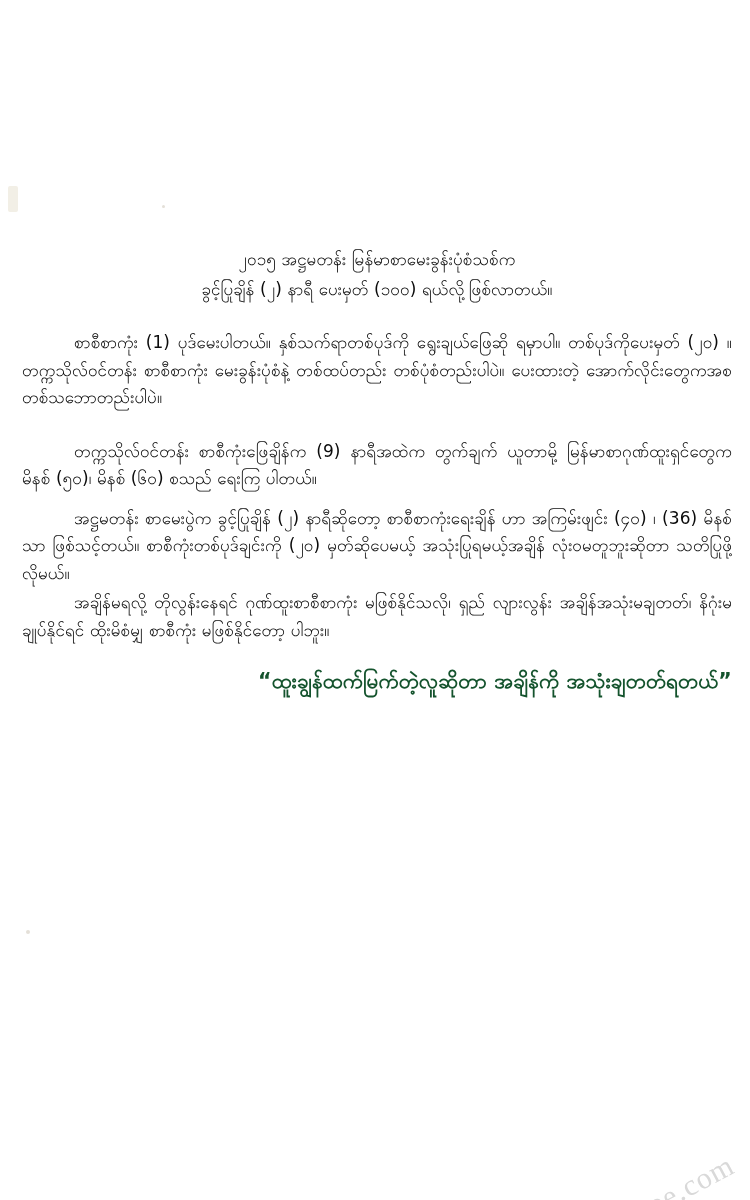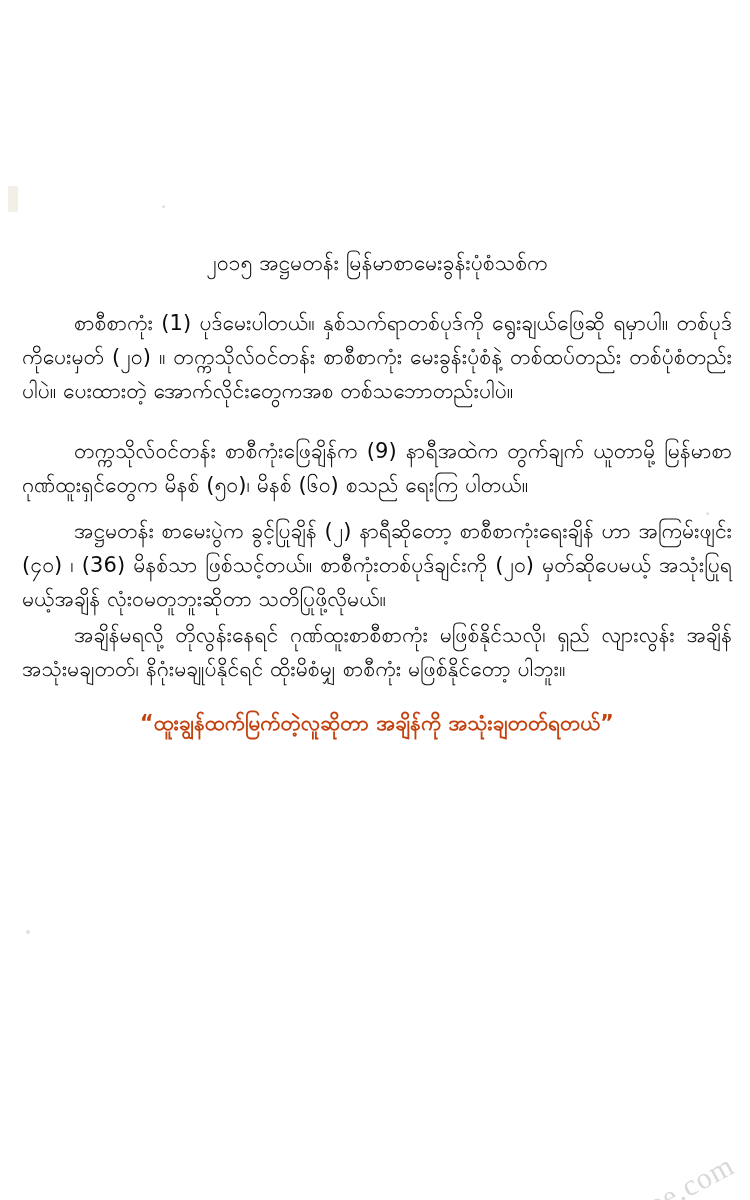--- a/index.html
+++ b/index.html
@@ -25,21 +25,21 @@
   .doc-body {
     position: absolute;
     left: 0;
     right: 0;
     top: 246px;
     padding: 0 18px 0 22px;
     box-sizing: border-box;
   }
 
   .para {
-    font-size: 21px;
+    font-size: 17px;
     line-height: 1.62;
     text-align: justify;
     text-justify: inter-word;
     margin: 0 0 0 0;
     color: #0b0b0b;
     letter-spacing: 0.1px;
   }
 
   .para.center {
     text-align: center;
@@ -61,25 +61,25 @@
   .block-gap.small {
     height: 12px;
   }
 
   .heading-block {
     margin-bottom: 0;
   }
 
   .quote {
     margin-top: 22px;
-    text-align: center;
+    text-align: right;
     font-size: 20.5px;
     font-weight: bold;
     line-height: 1.5;
-    color: #c2410c;
+    color: #14532d;
     letter-spacing: 0.2px;
   }
 
   .watermark {
     position: absolute;
     right: 10px;
     bottom: 22px;
     font-size: 30px;
     color: #d9d9d9;
     font-family: "Liberation Serif", serif;
@@ -107,20 +107,21 @@
 
   <div class="speck s1"></div>
   <div class="speck s2"></div>
   <div class="speck s3"></div>
   <div class="speck s4"></div>
 
   <div class="doc-body">
 
     <div class="heading-block">
       <p class="para center">၂၀၁၅ အဋ္ဌမတန်း မြန်မာစာမေးခွန်းပုံစံသစ်က</p>
+      <p class="para center">ခွင့်ပြုချိန် (၂) နာရီ ပေးမှတ် (၁၀၀) ရယ်လို့ဖြစ်လာတယ်။</p>
     </div>
 
     <div class="block-gap"></div>
 
     <p class="para indent">စာစီစာကုံး (1) ပုဒ်မေးပါတယ်။ နှစ်သက်ရာတစ်ပုဒ်ကို ရွေးချယ်ဖြေဆို ရမှာပါ။ တစ်ပုဒ်ကိုပေးမှတ် (၂၀) ။ တက္ကသိုလ်ဝင်တန်း စာစီစာကုံး မေးခွန်းပုံစံနဲ့ တစ်ထပ်တည်း တစ်ပုံစံတည်းပါပဲ။ ပေးထားတဲ့ အောက်လိုင်းတွေကအစ တစ်သဘောတည်းပါပဲ။</p>
 
     <div class="block-gap"></div>
 
 
     <p class="para indent">တက္ကသိုလ်ဝင်တန်း စာစီကုံးဖြေချိန်က (9) နာရီအထဲက တွက်ချက် ယူတာမို့ မြန်မာစာဂုဏ်ထူးရှင်တွေက မိနစ် (၅၀)၊ မိနစ် (၆၀) စသည် ရေးကြ ပါတယ်။</p>

